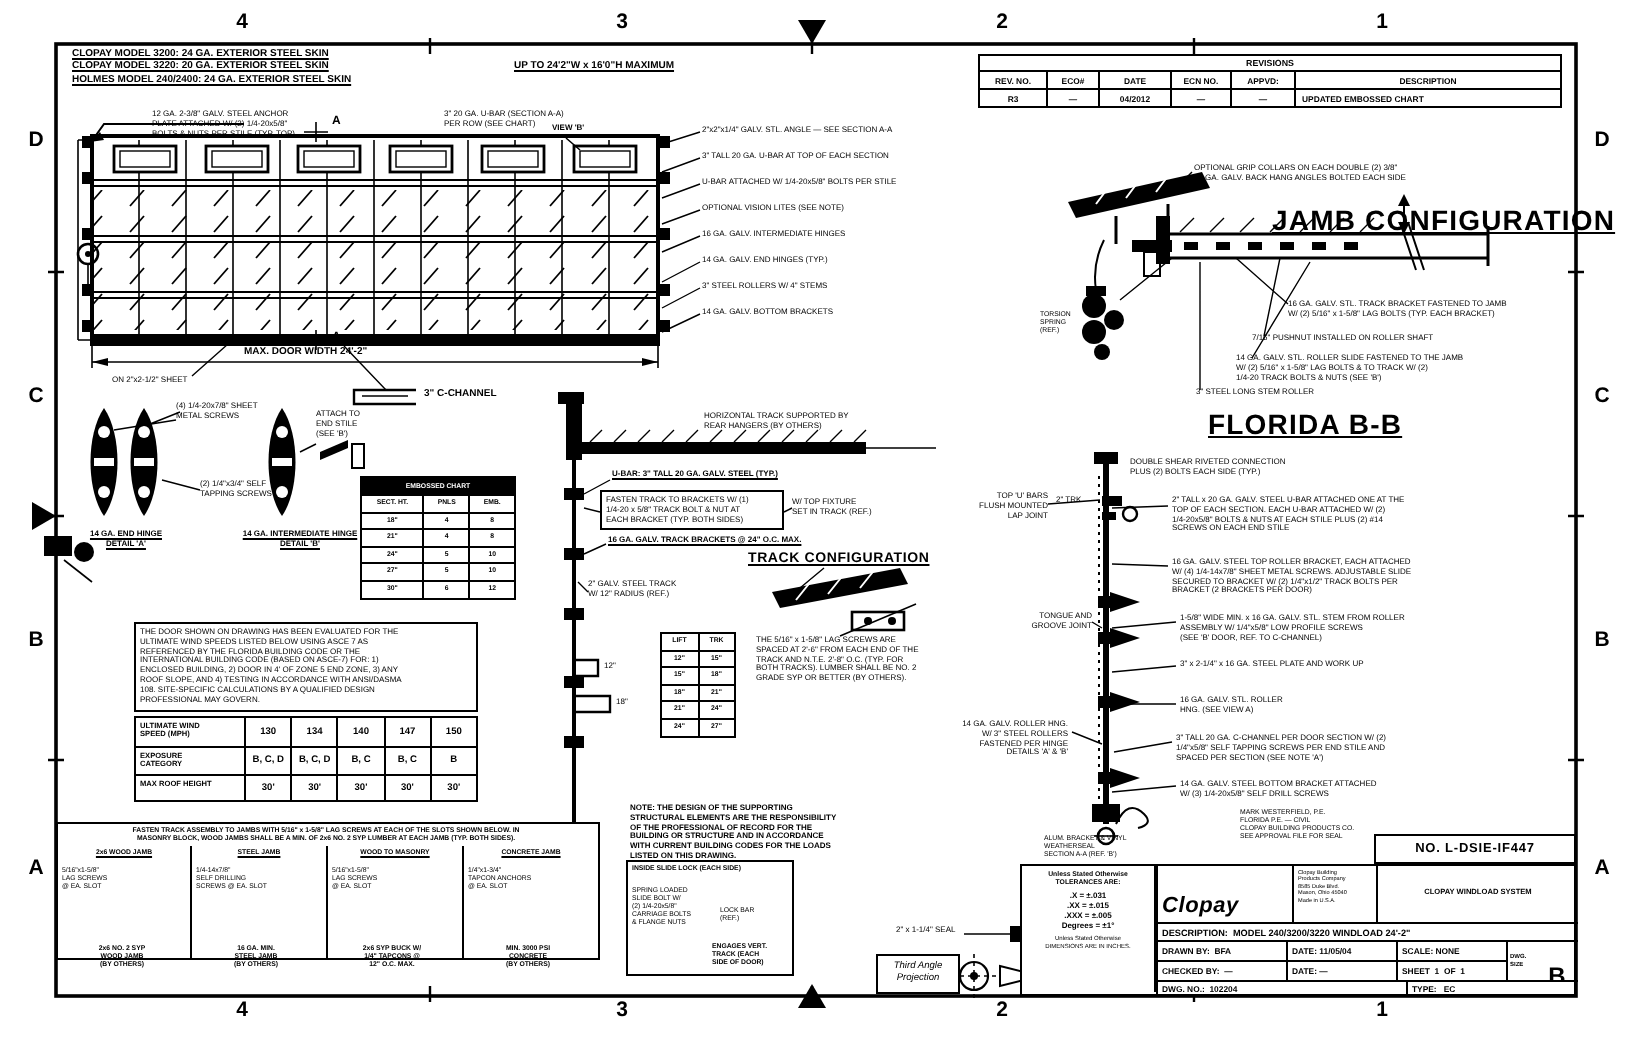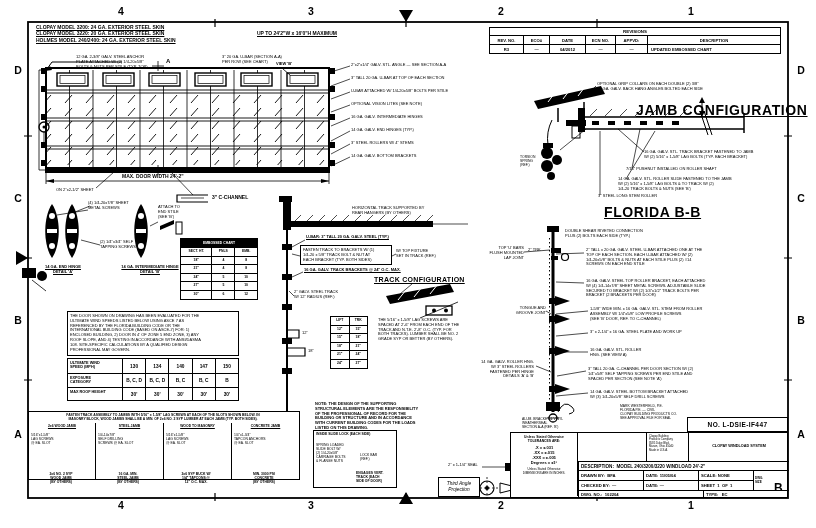--- a/index.html
+++ b/index.html
@@ -555,20 +555,24 @@
   <div class="a" style="left:0;top:0;width:67px;height:63px;border-right:1px solid #000">
     <div class="m3b tc" style="padding-top:2px">Unless Stated Otherwise
 TOLERANCES ARE:</div>
     <div class="tc" style="font-size:4px;line-height:5px;white-space:pre-line;font-weight:700;padding-top:2px">.X = ±.031
 .XX = ±.015
 .XXX = ±.005
 Degrees = ±1°</div>
     <div class="m3 tc" style="padding-top:2px;font-size:3px">Unless Stated Otherwise
 DIMENSIONS ARE IN INCHES.</div>
   </div>
+  <div class="c nt" style="left:67px;top:0;width:68px;height:28px;display:block;padding-top:4px">
+    <div style="font-size:11px;font-weight:700;font-style:italic;letter-spacing:.3px">Clopay</div>
+    
+  </div>
   <div class="c nt" style="left:135px;top:0;width:42px;height:28px;font-size:2.8px;line-height:3.4px;white-space:pre-line;font-weight:400;align-items:flex-start;padding-top:2px">Clopay Building
 Products Company
 8585 Duke Blvd.
 Mason, Ohio 45040
 Made in U.S.A.</div>
   <div class="c nt" style="left:177px;top:0;width:101px;height:28px;display:block;text-align:center;padding:0">
     <div style="font-size:3.8px;font-weight:700;padding-top:1px">CLOPAY WINDLOAD SYSTEM</div>
     <div style="font-size:14px;font-weight:700">W4</div>
   </div>
   <div class="c" style="left:67px;top:28px;width:211px;height:9px;font-size:4.6px">DESCRIPTION:  MODEL 240/3200/3220 WINDLOAD 24'-2"</div>

